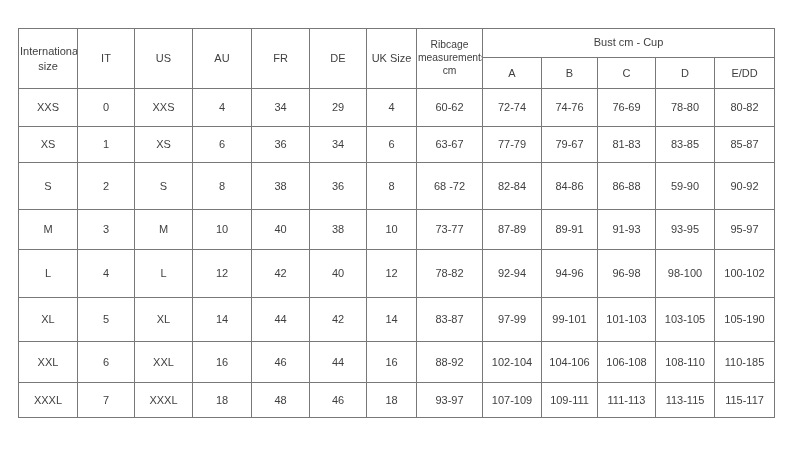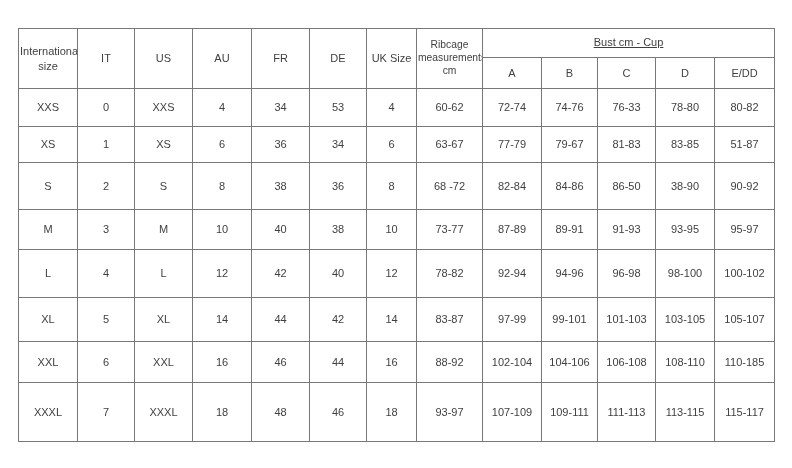--- a/index.html
+++ b/index.html
@@ -31,38 +31,37 @@
     border: 1px solid #787878;
     padding: 0 1px;
     text-align: center;
     vertical-align: middle;
     font-weight: 400;
     line-height: 1.3;
     overflow: hidden;
   }
   .size-table thead th.group-header {
     line-height: 1.2;
-    text-decoration: underline;
   }
   .size-table th.ribcage-header {
     font-size: 10.3px;
     line-height: 1.25;
   }
   
   .size-table thead tr.header-row-top    { height: 29px; }
   .size-table thead tr.header-row-cups   { height: 31px; }
   
   .size-table tbody tr:nth-child(1) { height: 38px; }
   .size-table tbody tr:nth-child(2) { height: 36px; }
   .size-table tbody tr:nth-child(3) { height: 47px; }
   .size-table tbody tr:nth-child(4) { height: 40px; }
   .size-table tbody tr:nth-child(5) { height: 48px; }
   .size-table tbody tr:nth-child(6) { height: 44px; padding-left: 36px; }
   .size-table tbody tr:nth-child(7) { height: 41px; }
-  .size-table tbody tr:nth-child(8) { height: 59px; margin-top: 22px; }
+  .size-table tbody tr:nth-child(8) { height: 35px; margin-top: 22px; }
 </style>
 </head>
 <body>
 
 <table class="size-table">
   <colgroup>
     <col style="width:59px">
       <col style="width:57px">
       <col style="width:58px">
     <col style="width:59px">
@@ -96,57 +95,57 @@
       <th>E/DD</th>
     </tr>
   </thead>
   <tbody>
       <tr>
         <td>XXS</td>
         <td>0</td>
         <td>XXS</td>
         <td>4</td>
         <td>34</td>
-        <td>53</td>
+        <td>29</td>
         <td>4</td>
         <td>60-62</td>
         <td>72-74</td>
         <td>74-76</td>
-        <td>76-33</td>
+        <td>76-69</td>
         <td>78-80</td>
         <td>80-82</td>
       </tr>
       <tr>
         <td>XS</td>
         <td>1</td>
         <td>XS</td>
         <td>6</td>
         <td>36</td>
         <td>34</td>
         <td>6</td>
         <td>63-67</td>
         <td>77-79</td>
         <td>79-67</td>
         <td>81-83</td>
         <td>83-85</td>
-        <td>51-87</td>
+        <td>85-87</td>
       </tr>
       <tr>
         <td>S</td>
         <td>2</td>
         <td>S</td>
         <td>8</td>
         <td>38</td>
         <td>36</td>
         <td>8</td>
         <td>68 -72</td>
         <td>82-84</td>
         <td>84-86</td>
-        <td>86-50</td>
-        <td>38-90</td>
+        <td>86-88</td>
+        <td>59-90</td>
         <td>90-92</td>
       </tr>
       <tr>
         <td>M</td>
         <td>3</td>
         <td>M</td>
         <td>10</td>
         <td>40</td>
         <td>38</td>
         <td>10</td>
@@ -178,21 +177,21 @@
         <td>XL</td>
         <td>14</td>
         <td>44</td>
         <td>42</td>
         <td>14</td>
         <td>83-87</td>
         <td>97-99</td>
         <td>99-101</td>
         <td>101-103</td>
         <td>103-105</td>
-        <td>105-107</td>
+        <td>105-190</td>
       </tr>
       <tr>
         <td>XXL</td>
         <td>6</td>
         <td>XXL</td>
         <td>16</td>
         <td>46</td>
         <td>44</td>
         <td>16</td>
         <td>88-92</td>

